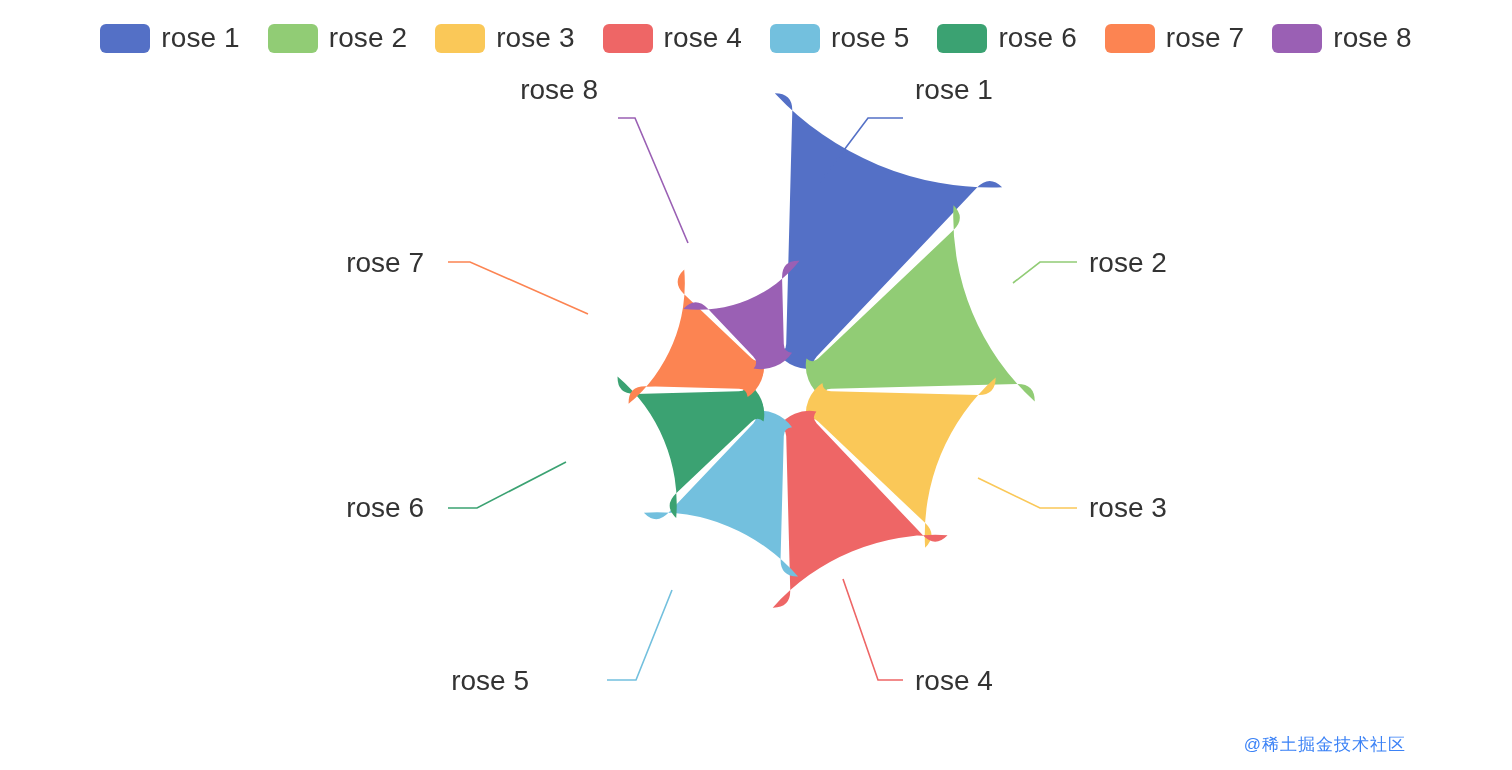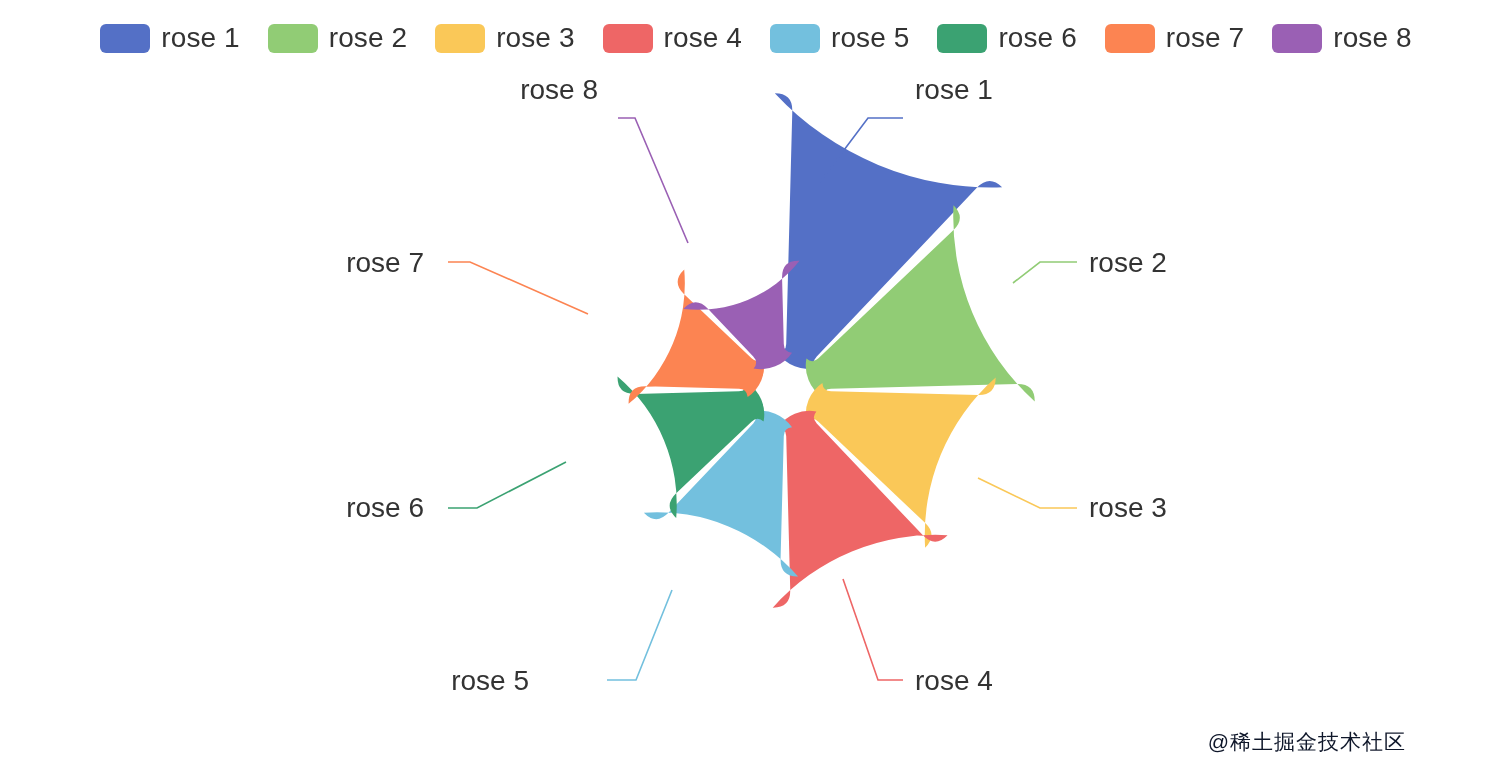--- a/index.html
+++ b/index.html
@@ -66,22 +66,22 @@
     font-family: "Liberation Sans", sans-serif;
     font-size: 28px;
     fill: #333333;
   }
 
   
   #watermark {
     position: absolute;
     right: 14px;
     bottom: 14px;
-    font-size: 21px;
-    color: #0f172a;
+    font-size: 17px;
+    color: #3b82f6;
     letter-spacing: 1px;
     user-select: none;
     white-space: nowrap;
   }
 </style>
 </head>
 <body>
 
 <div id="chart-root">
 

